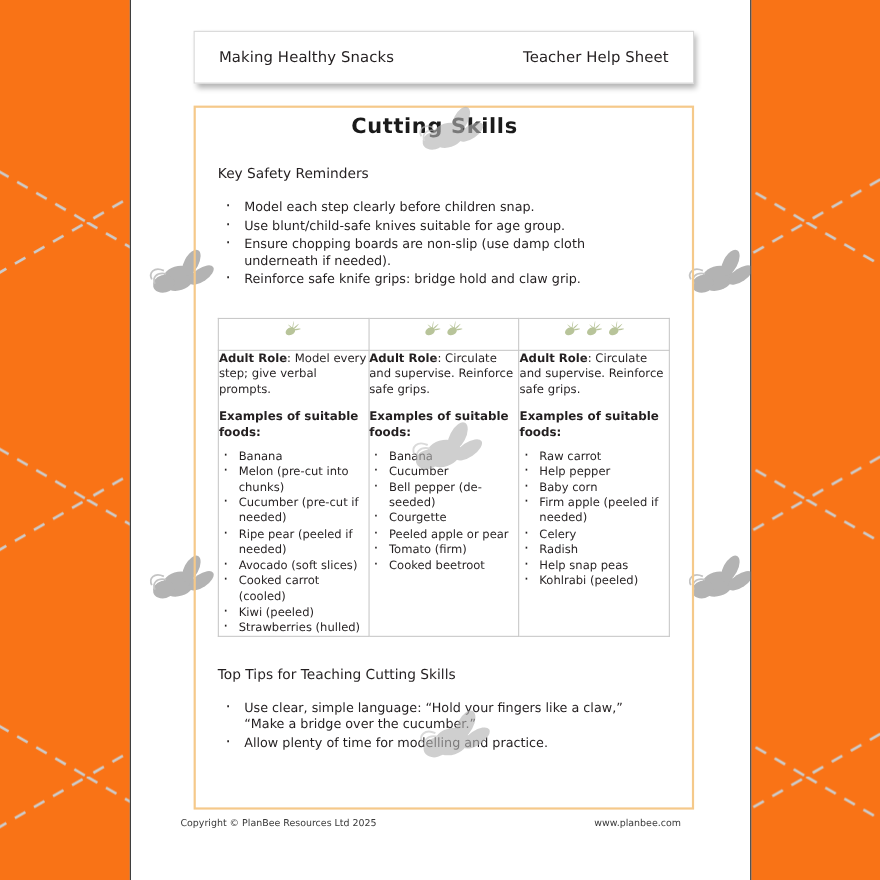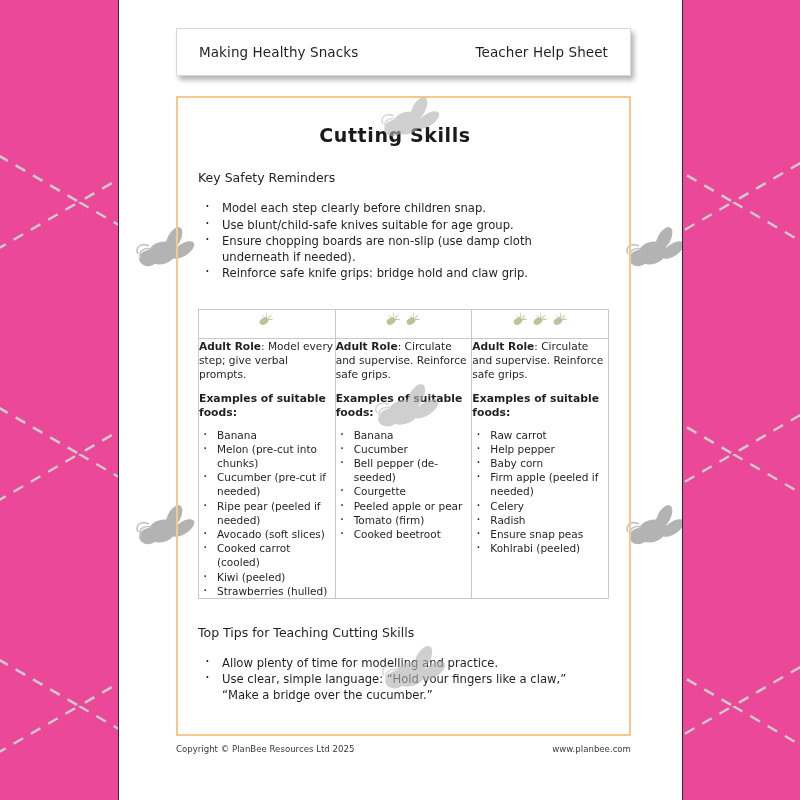--- a/index.html
+++ b/index.html
@@ -6,21 +6,21 @@
     margin: 0; padding: 0;
     width: 800px; height: 800px;
     background: #ffffff;
     font-family: "DejaVu Sans", sans-serif;
     overflow: hidden;
   }
 
   #viewport {
     position: relative;
     width: 800px; height: 800px;
-    background: #ec4899;
+    background: #f97316;
   }
 
   
   #page {
     position: absolute;
     left: 118px; top: 0px;
     width: 565px; height: 800px;
     background: #ffffff;
     border-left: 1.5px solid #2b2b2b;
     border-right: 1.5px solid #2b2b2b;
@@ -68,21 +68,21 @@
     box-sizing: border-box;
     z-index: 4;
     background: transparent;
   }
 
   #content-inner {
     position: absolute;
     left: 0; top: 0;
     width: 438px; height: 640px;
     box-sizing: border-box;
-    padding: 22px 22px 0 22px;
+    padding: 2px 22px 0 22px;
     z-index: 6;
   }
 
   
   #doc-title {
     text-align: center;
     font-family: "DejaVu Sans", sans-serif;
     font-weight: bold;
     font-size: 19px;
     color: #1a1a1a;
@@ -369,41 +369,41 @@
               <td class="body-cell">
                 <p class="adult-role"><b>Adult Role</b>: Circulate and supervise. Reinforce safe grips.</p>
                 <p class="examples-label">Examples of suitable foods:</p>
                 <ul class="food-list">
                   <li>Raw carrot</li>
                   <li>Help pepper</li>
                   <li>Baby corn</li>
                   <li>Firm apple (peeled if needed)</li>
                   <li>Celery</li>
                   <li>Radish</li>
-                  <li>Ensure snap peas</li>
+                  <li>Help snap peas</li>
                   <li>Kohlrabi (peeled)</li>
                 </ul>
               </td>
             </tr>
         </tbody>
       </table>
 
       <div style="height:26px;"></div>
 
       <div class="section-heading">Top Tips for Teaching Cutting Skills</div>
 
       <div style="height:16px;"></div>
 
       <ul class="bullets" id="tips-list">
+          <li>Use clear, simple language: “Hold your fingers like a claw,” “Make a bridge over the cucumber.”</li>
           <li>Allow plenty of time for modelling and practice.</li>
-          <li>Use clear, simple language: “Hold your fingers like a claw,” “Make a bridge over the cucumber.”</li>
         </ul>
     </div>
 
-    <div id="footer" style="left:57px; top:744px;">
+    <div id="footer" style="left:45px; top:744px;">
       <span class="footer-text">Copyright © PlanBee Resources Ltd 2025</span>
       <span class="footer-text">www.planbee.com</span>
     </div>
 
     <svg class="bunny" style="left:10px; top:222px;" width="66" height="58" viewBox="0 0 66 58" xmlns="http://www.w3.org/2000/svg">
       <g fill="#b3b3b3">
         <ellipse cx="33" cy="31" rx="15" ry="11" transform="rotate(-18 33 31)"></ellipse>
         <ellipse cx="45" cy="17" rx="6.5" ry="13" transform="rotate(28 45 17)"></ellipse>
         <ellipse cx="54" cy="28" rx="6" ry="13" transform="rotate(56 54 28)"></ellipse>
         <ellipse cx="20" cy="36" rx="10" ry="8" transform="rotate(-15 20 36)"></ellipse>

